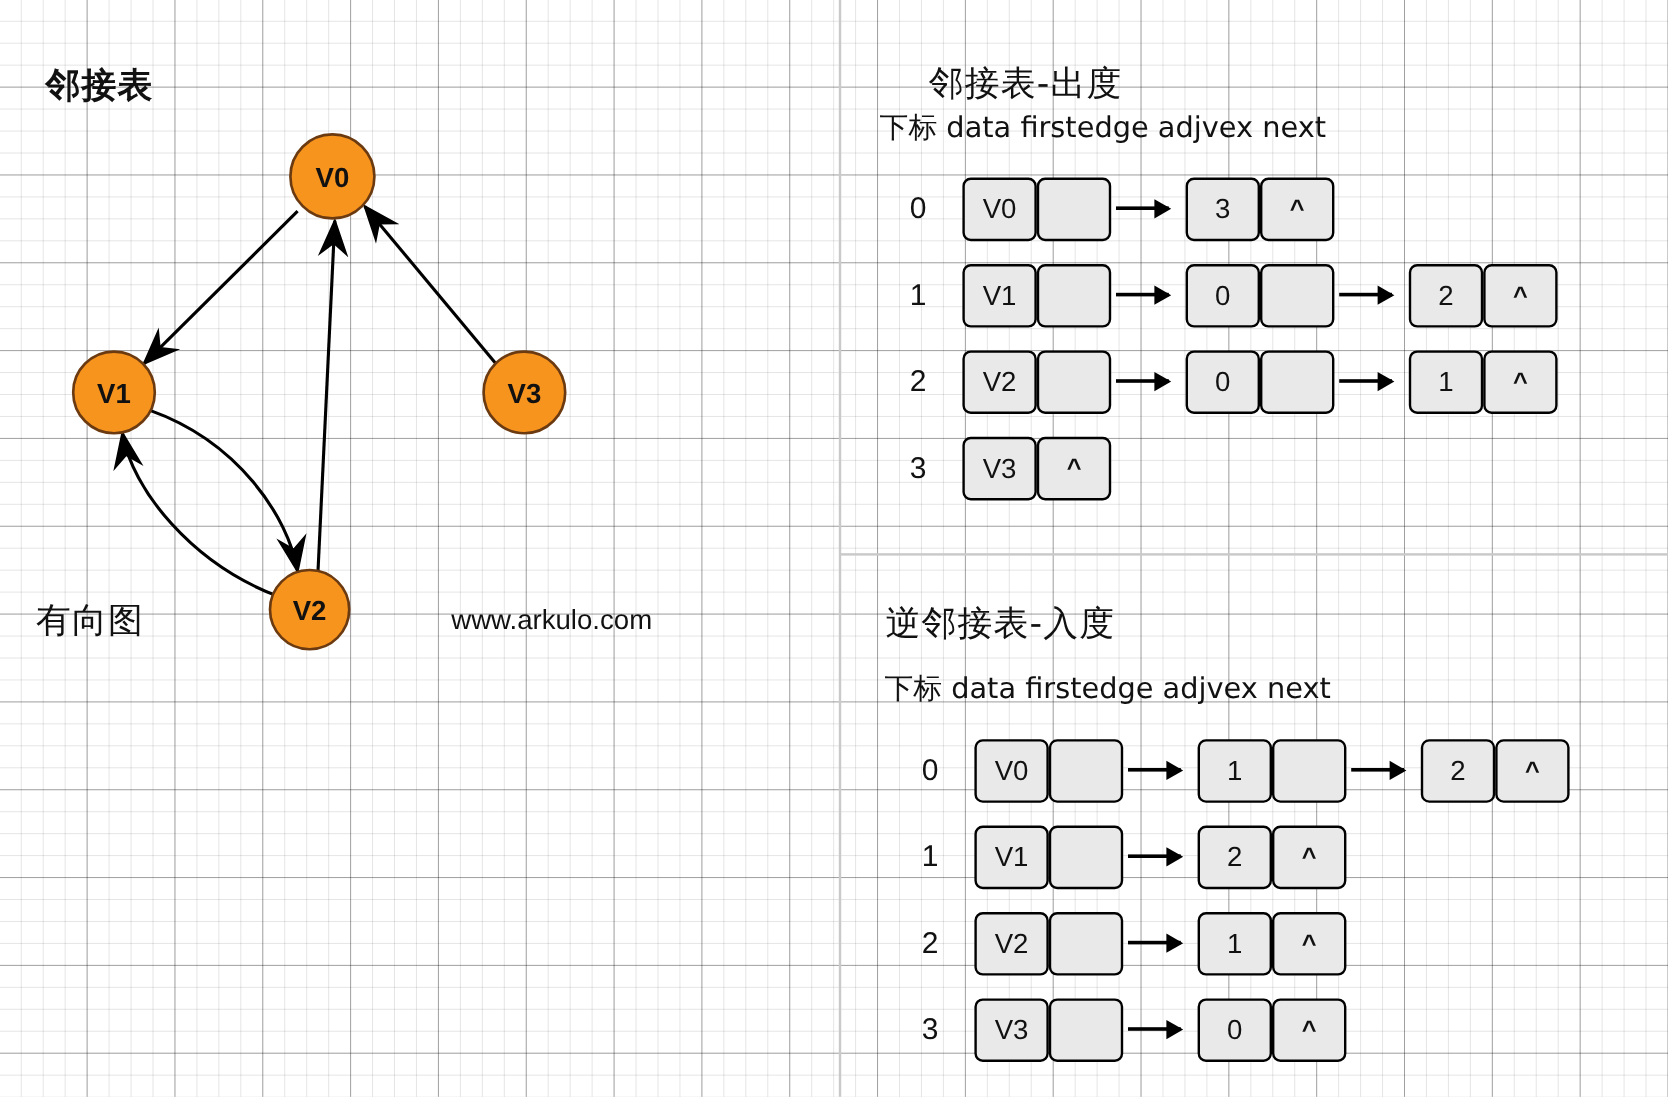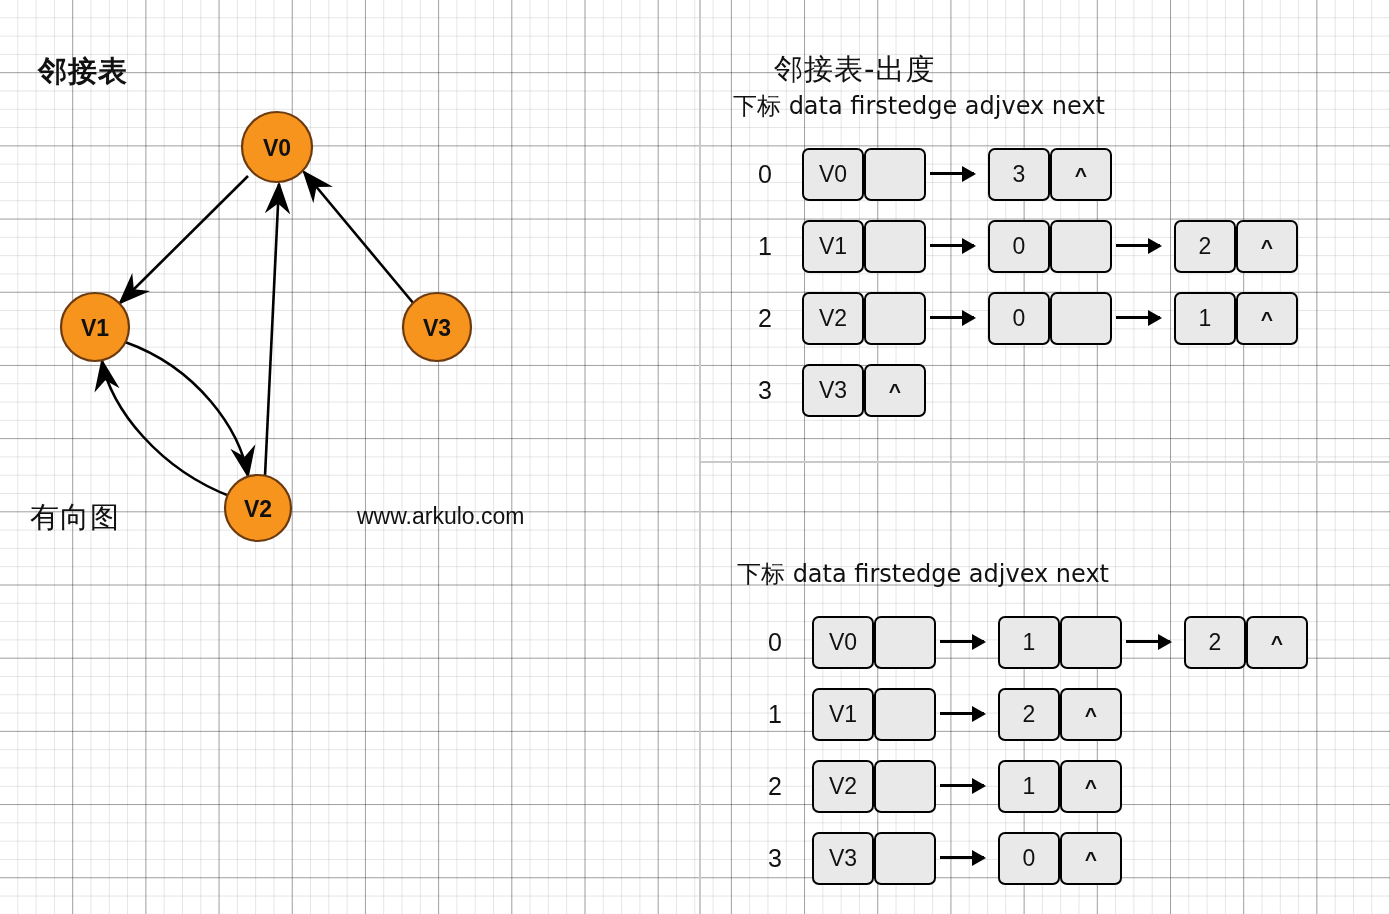--- a/index.html
+++ b/index.html
@@ -33,20 +33,21 @@
     font-family:"DejaVu Sans","Liberation Sans",sans-serif;
     font-size:29px;color:#111;letter-spacing:1px;white-space:nowrap;
   }
   .cjk-sub{
     font-family:"DejaVu Sans","Liberation Sans",sans-serif;
     font-size:24px;color:#111;white-space:nowrap;
   }
   .url-text{
     font-size:23px;color:#111;white-space:nowrap;
     font-family:"Liberation Sans","DejaVu Sans",sans-serif;
+    margin-left:19px;
   }
 
   
   #graph-svg{position:absolute;left:0;top:0;width:700px;height:614px;}
   .node-circle{fill:#F7941E;stroke:#6b3a10;stroke-width:2.2;}
   .node-label{
     font-family:"Liberation Sans","DejaVu Sans",sans-serif;
     font-size:23px;font-weight:bold;fill:#111;
     text-anchor:middle;dominant-baseline:central;
   }
@@ -171,20 +172,21 @@
         <div class="cell" style="left: 424px;">1</div>
         <div class="cell caret" style="left: 486px;">^</div>
       </div>
       <div class="row" style="top: 216px; left: 0px;">
         <div class="idx">3</div>
         <div class="cell" style="left: 52px;">V3</div>
         <div class="cell caret" style="left: 114px;">^</div>
       </div>
     </div>
 
+  <div class="abs cjk-title" style="left:738px;top:500px;">逆邻接表-入度</div>
   <div class="abs cjk-sub" style="left:737px;top:558px;">下标 data firstedge   adjvex next</div>
   <div class="list-block" id="block-1" style="left:760px;top:616px;">
       <div class="row" style="top: 0px; left: 0px;">
         <div class="idx">0</div>
         <div class="cell" style="left: 52px;">V0</div>
         <div class="cell" style="left: 114px;"></div>
         <div class="arrow" style="left: 180px; width: 44px;"></div>
         <div class="cell" style="left: 238px;">1</div>
         <div class="cell" style="left: 300px;"></div>
         <div class="arrow" style="left: 366px; width: 44px;"></div>

